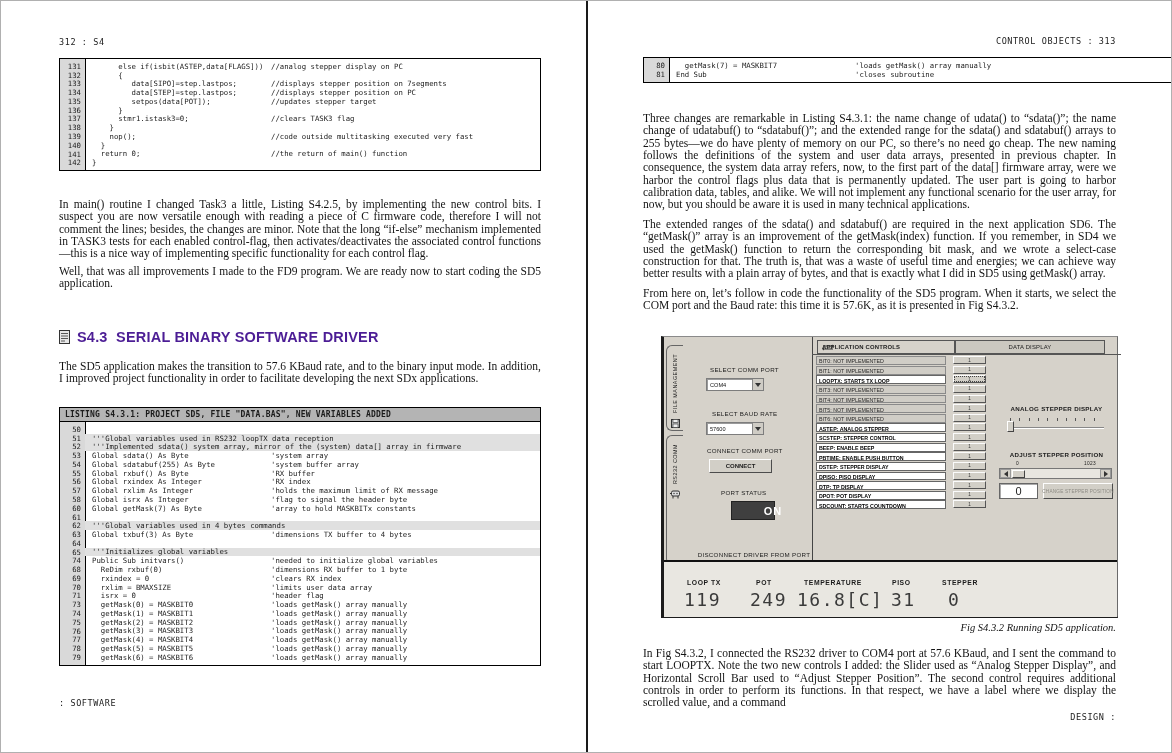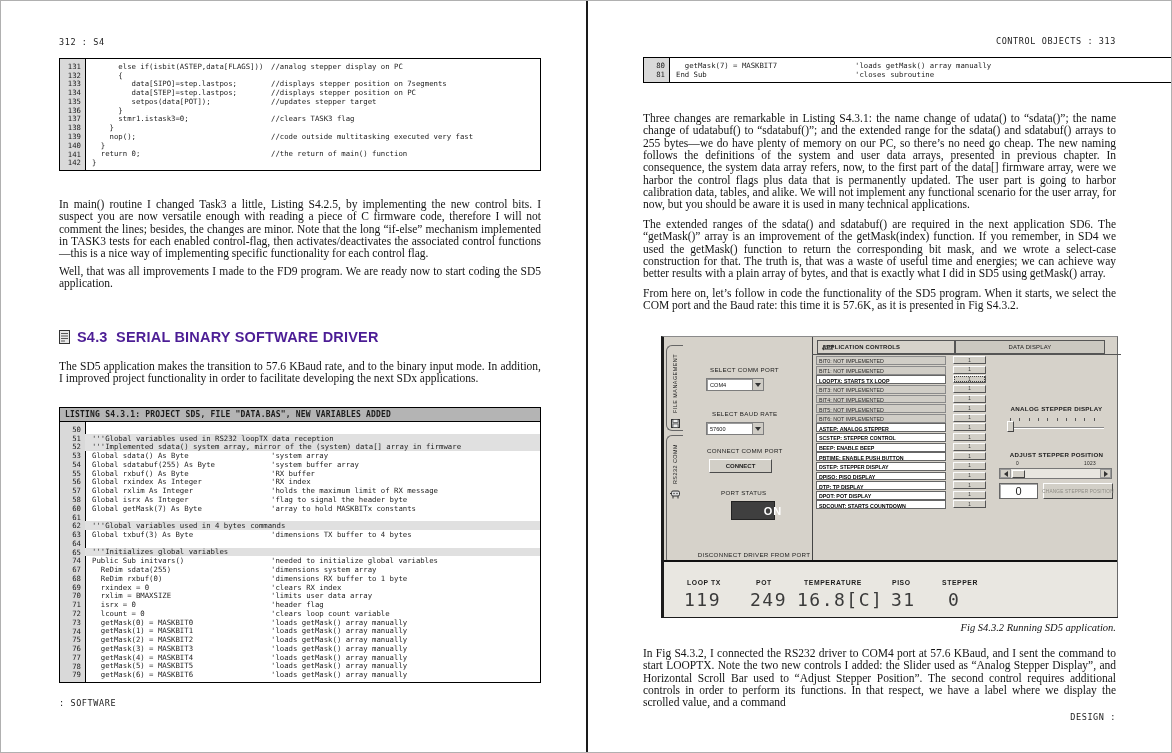--- a/index.html
+++ b/index.html
@@ -280,24 +280,20 @@
         <div class="lrow hl">
           <span class="ln">65</span>
           <span class="cc"><span style="position:static">'''Initializes global variables</span><span class="cmt"></span></span>
         </div>
 
         <div class="lrow">
           <span class="ln">74</span>
           <span class="cc"><span style="position:static">Public Sub initvars()</span><span class="cmt">'needed to initialize global variables</span></span>
         </div>
 
-        <div class="lrow">
-          <span class="ln">67</span>
-          <span class="cc"><span style="position:static">  ReDim sdata(255)</span><span class="cmt">'dimensions system array</span></span>
-        </div>
 
         <div class="lrow">
           <span class="ln">68</span>
           <span class="cc"><span style="position:static">  ReDim rxbuf(0)</span><span class="cmt">'dimensions RX buffer to 1 byte</span></span>
         </div>
 
         <div class="lrow">
           <span class="ln">69</span>
           <span class="cc"><span style="position:static">  rxindex = 0</span><span class="cmt">'clears RX index</span></span>
         </div>
@@ -305,24 +301,20 @@
         <div class="lrow">
           <span class="ln">70</span>
           <span class="cc"><span style="position:static">  rxlim = BMAXSIZE</span><span class="cmt">'limits user data array</span></span>
         </div>
 
         <div class="lrow">
           <span class="ln">71</span>
           <span class="cc"><span style="position:static">  isrx = 0</span><span class="cmt">'header flag</span></span>
         </div>
 
-        <div class="lrow">
-          <span class="ln">72</span>
-          <span class="cc"><span style="position:static">  lcount = 0</span><span class="cmt">'clears loop count variable</span></span>
-        </div>
 
         <div class="lrow">
           <span class="ln">73</span>
           <span class="cc"><span style="position:static">  getMask(0) = MASKBIT0</span><span class="cmt">'loads getMask() array manually</span></span>
         </div>
 
         <div class="lrow">
           <span class="ln">74</span>
           <span class="cc"><span style="position:static">  getMask(1) = MASKBIT1</span><span class="cmt">'loads getMask() array manually</span></span>
         </div>

